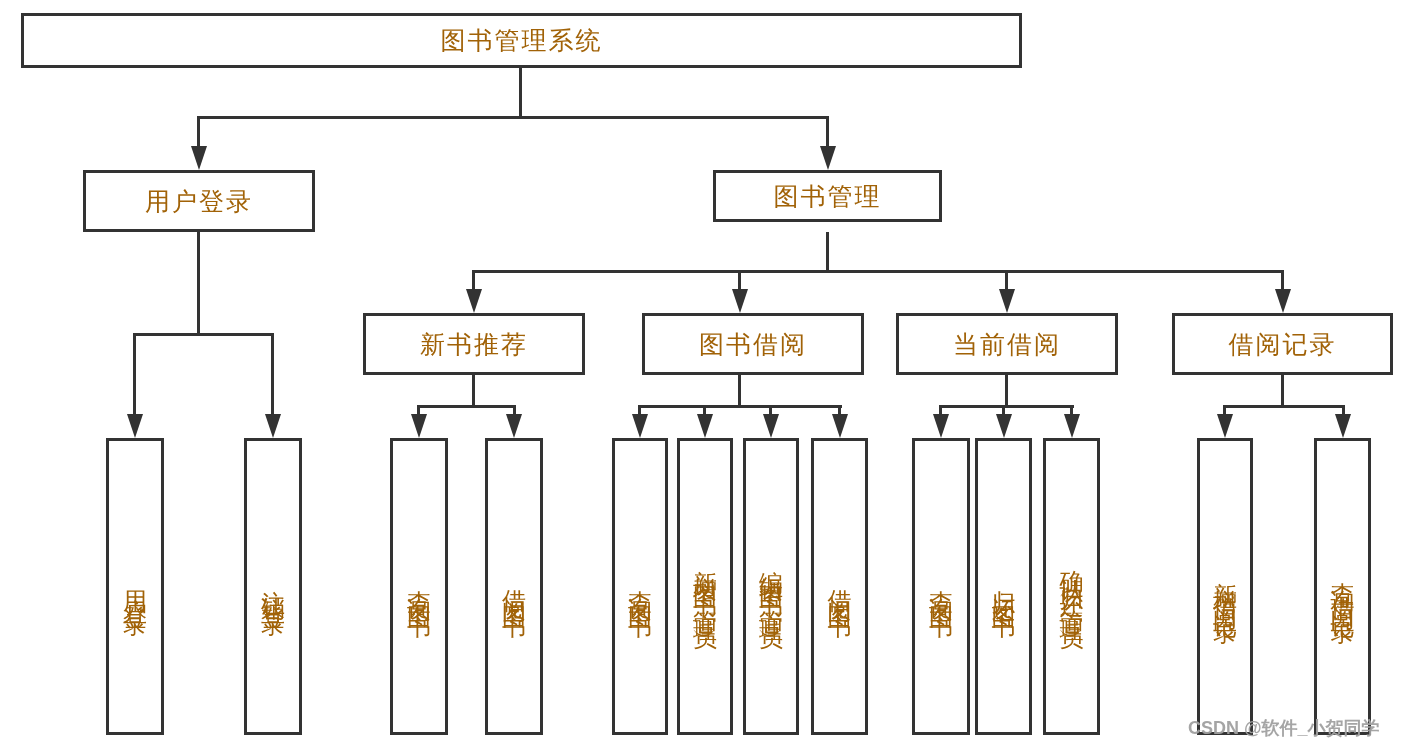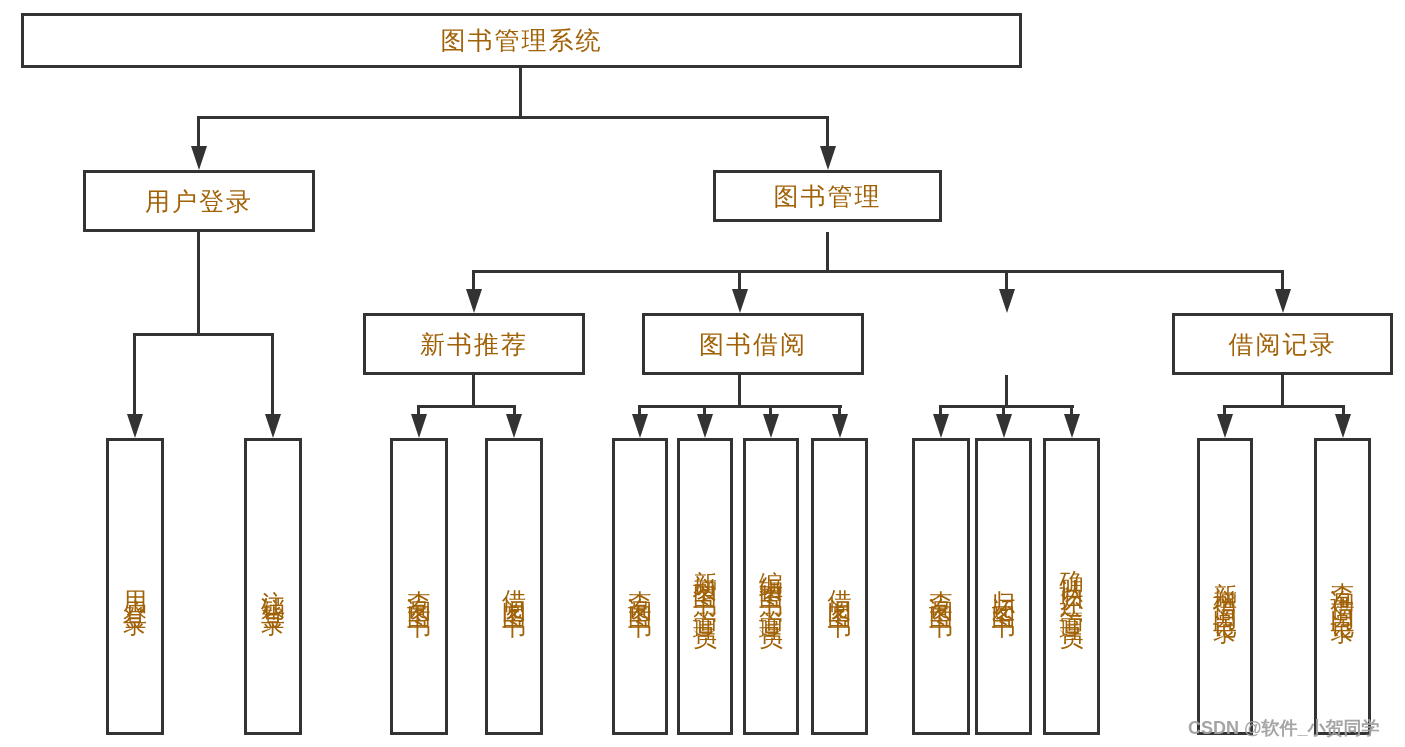--- a/index.html
+++ b/index.html
@@ -102,20 +102,23 @@
   <div class="ah" style="left:999px; top:289px;"></div>
   <div class="vl" style="left:1281px; top:270px; height:21px;"></div>
   <div class="ah" style="left:1275px; top:289px;"></div>
 
   <div class="box hbox" style="left:363px; top:313px; width:222px; height:62px;align-items:center;">
     <span>新书推荐</span>
   </div>
   <div class="box hbox" style="left:602px; top:313px; width:222px; height:62px;margin-left:40px;">
     <span>图书借阅</span>
   </div>
+  <div class="box hbox" style="left:896px; top:313px; width:222px; height:62px;">
+    <span>当前借阅</span>
+  </div>
   <div class="box hbox" style="left:1172px; top:313px; width:221px; height:62px;">
     <span>借阅记录</span>
   </div>
 
   <div class="vl" style="left:472px; top:375px; height:32px;"></div>
   <div class="hl" style="left:417px; top:405px; width:99px;"></div>
   <div class="vl" style="left:417px; top:405px; height:11px;"></div>
   <div class="ah" style="left:411px; top:414px;"></div>
   <div class="vl" style="left:513px; top:405px; height:11px;"></div>
   <div class="ah" style="left:506px; top:414px;"></div>

